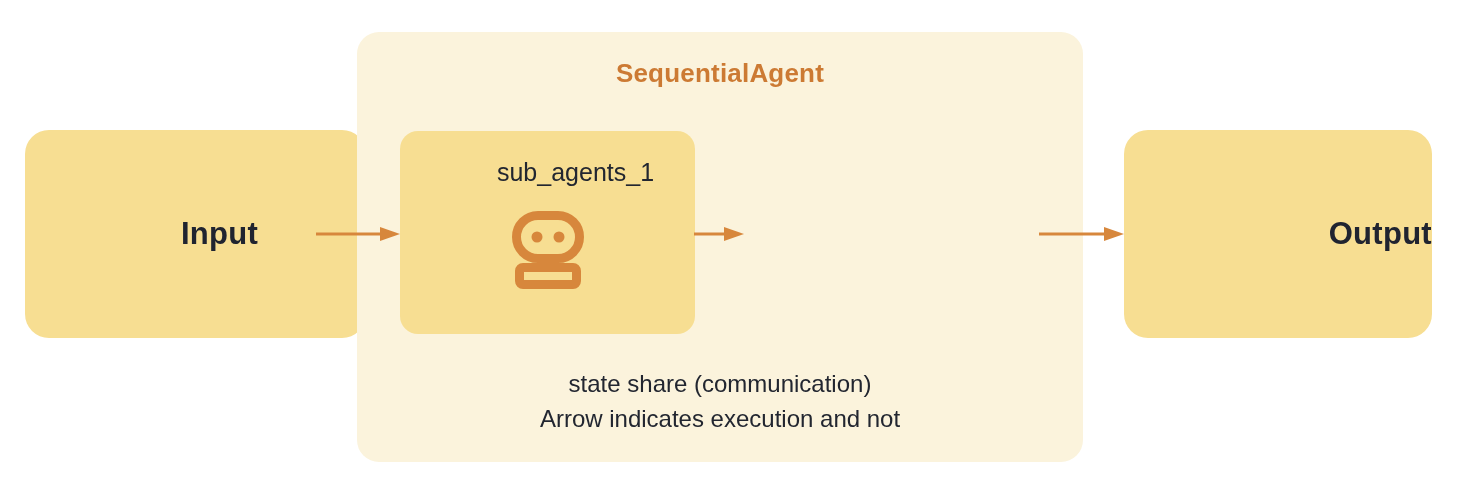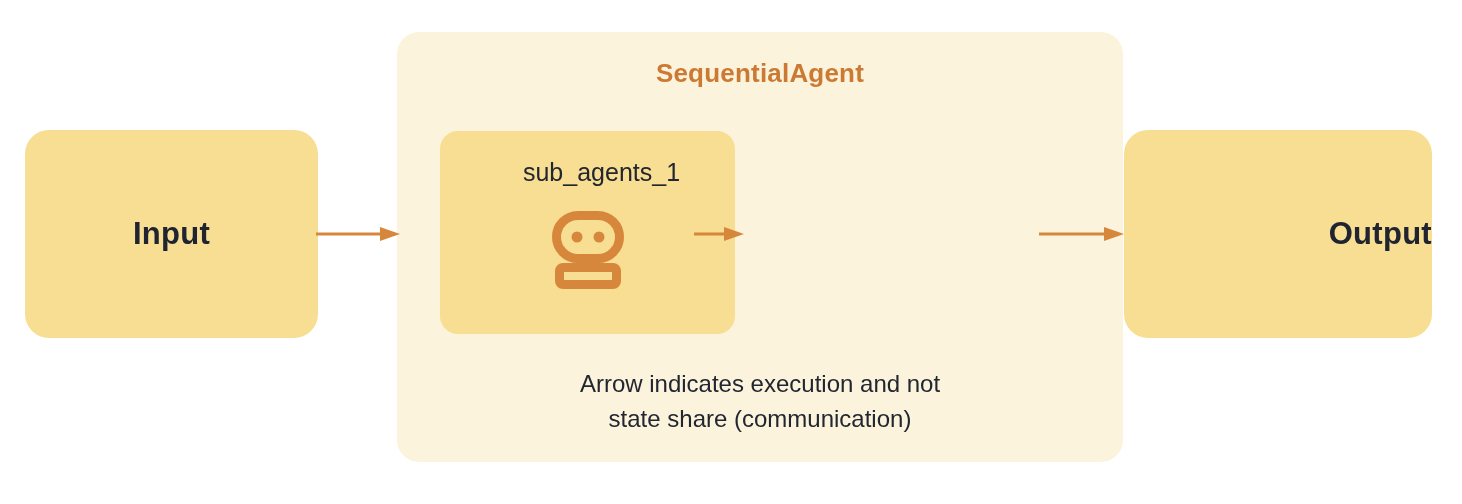--- a/index.html
+++ b/index.html
@@ -22,32 +22,31 @@
     display: flex;
     align-items: center;
     justify-content: center;
   }
   .endbox .endbox-label {
     font-size: 31px;
     font-weight: 700;
     color: #202430;
     letter-spacing: 0.3px;
   }
-  .input-box  { left: 25px;   top: 130px; width: 293px; height: 208px; }
+  .input-box  { left: 25px;   top: 130px; width: 293px; height: 208px; padding-left: 48px; }
   .output-box { left: 1124px; top: 130px; width: 308px; height: 208px; justify-content: flex-end; }
 
   .seq-container {
     position: absolute;
     left: 357px;
     top: 32px;
     width: 726px;
     height: 430px;
     background: #FBF3DC;
     border-radius: 22px;
-    margin-left: 40px;
   }
   .seq-title {
     position: absolute;
     top: 26px;
     left: 0;
     width: 100%;
     text-align: center;
     font-size: 26px;
     font-weight: 600;
     color: #CC7A33;
@@ -59,21 +58,21 @@
     width: 295px;
     height: 203px;
     background: #F7DE92;
     border-radius: 18px;
   }
   .agent-box.first  { left: 43px;  }
   .agent-box.second { left: 388px; }
   .agent-label {
     position: absolute;
     top: 27px;
-    left: 0;
+    left: 14px;
     width: 100%;
     text-align: center;
     font-size: 25px;
     font-weight: 500;
     color: #222630;
     padding-left: 14px;
   }
   .robot {
     position: absolute;
     top: 80px;
@@ -116,22 +115,22 @@
       <svg class="robot" width="72" height="78" viewBox="0 0 72 78">
         <rect x="4.5" y="4.5" width="63" height="43" rx="21.5" fill="none" stroke="#D7873C" stroke-width="9"></rect>
         <circle cx="25" cy="26" r="5.5" fill="#D7873C"></circle>
         <circle cx="47" cy="26" r="5.5" fill="#D7873C"></circle>
         <rect x="7.5" y="56.5" width="57" height="17" rx="3.5" fill="none" stroke="#D7873C" stroke-width="9"></rect>
       </svg>
     </div>
 
 
     <div class="caption">
+      <div>state share (communication)</div>
       <div>Arrow indicates execution and not</div>
-      <div>state share (communication)</div>
     </div>
   </div>
 
   <div class="endbox output-box">
     <span class="endbox-label">Output</span>
   </div>
 
   <svg class="arrow arrow-1" width="84" height="22" viewBox="0 0 84 22">
     <line x1="0" y1="11" x2="66" y2="11" stroke="#D7873C" stroke-width="3"></line>
     <polygon points="64,4 84,11 64,18" fill="#D7873C"></polygon>

